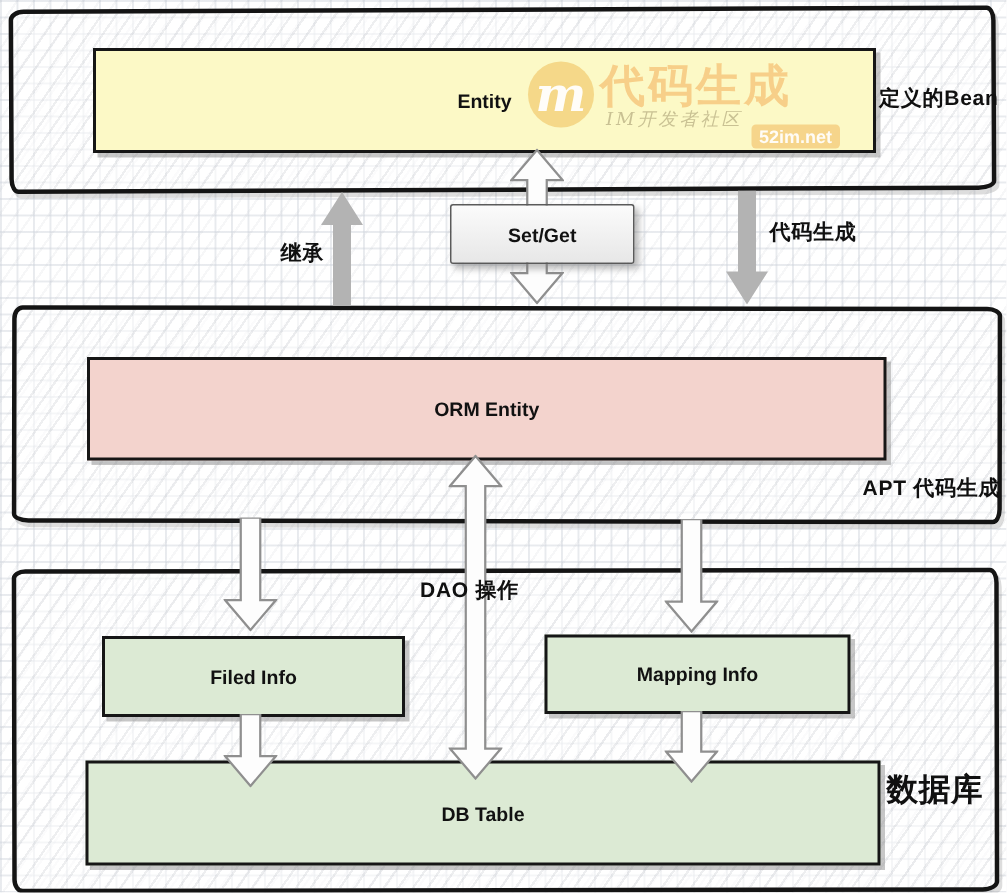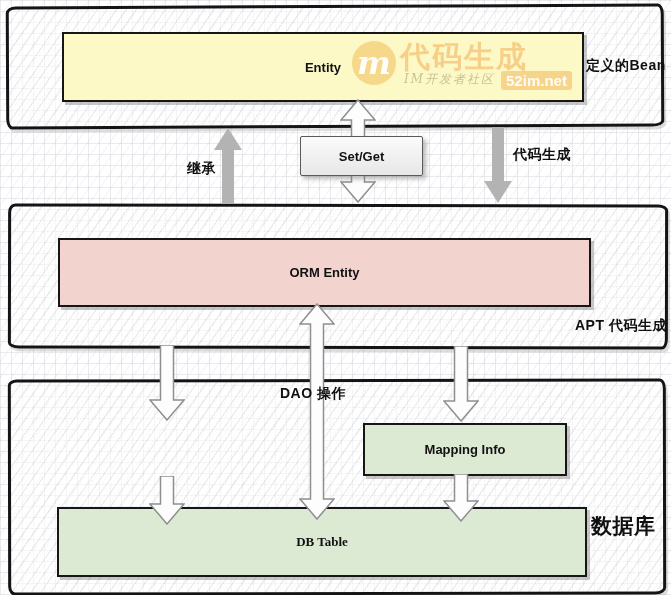--- a/index.html
+++ b/index.html
@@ -33,21 +33,21 @@
     position:absolute;display:flex;align-items:center;justify-content:center;
     border:2.5px solid #161616;
     font-weight:bold;font-size:13px;color:#111;
     box-shadow:3px 3px 0 rgba(130,130,130,0.45);
     z-index:3;
   }
   #node-entity{left:62px;top:32px;width:518px;height:66px;background:#fcf9c6;}
   #node-orm{left:58px;top:238px;width:529px;height:65px;background:#f3d3cd;}
   #node-filed{left:68px;top:424px;width:198px;height:50px;background:#dcead4;}
   #node-mapping{left:363px;top:423px;width:200px;height:49px;background:#dcead4;}
-  #node-dbtable{left:57px;top:507px;width:526px;height:66px;background:#dcead4;font-family:Liberation Serif, serif;}
+  #node-dbtable{left:57px;top:507px;width:526px;height:66px;background:#dcead4;}
   #node-setget{
     left:300px;top:136px;width:121px;height:38px;
     background:linear-gradient(#fbfbfb,#e7e7e7);
     border:1.5px solid #5a5a5a;border-radius:2px;
     box-shadow:3px 3px 4px rgba(120,120,120,0.5);
     z-index:6;
   }
 
   .lbl{
     position:absolute;font-weight:bold;color:#101010;font-size:14px;
@@ -84,22 +84,22 @@
     left:400px;top:37px;
     font-size:30px;font-weight:bold;letter-spacing:2px;
     color:rgba(239,146,45,0.40);
   }
   #wm-row2{left:404px;top:71px;display:flex;align-items:flex-start;gap:6px;}
   #wm-sub{
     font-size:12px;letter-spacing:2px;font-style:italic;
     color:rgba(158,148,105,0.55);font-family:"DejaVu Serif",serif;
   }
   #wm-chip{
-    font-size:15px;font-weight:bold;padding:1px 5px;border-radius:3px;
-    background:rgba(240,168,66,0.45);color:rgba(255,255,255,0.92);
+    font-size:12px;font-weight:bold;padding:1px 5px;border-radius:3px;
+    background:rgba(240,168,66,0.45);color:rgba(255,255,255,0.92);margin-top:12px;
   }
 </style>
 </head>
 <body>
 
 <div class="stage">
 
   <div class="container" id="sec-top"></div>
   <div class="container" id="sec-mid"></div>
   <div class="container" id="sec-bot"></div>
@@ -139,20 +139,23 @@
 
   <div class="node" id="node-setget">
     <span>Set/Get</span>
   </div>
   <div class="node" id="node-entity">
     <span>Entity</span>
   </div>
   <div class="node" id="node-orm">
     <span>ORM Entity</span>
   </div>
+  <div class="node" id="node-filed">
+    <span>Filed Info</span>
+  </div>
   <div class="node" id="node-mapping">
     <span>Mapping Info</span>
   </div>
   <div class="node" id="node-dbtable">
     <span>DB Table</span>
   </div>
 
   <div class="watermark" id="wm-logo">
     <span>m</span>
   </div>

